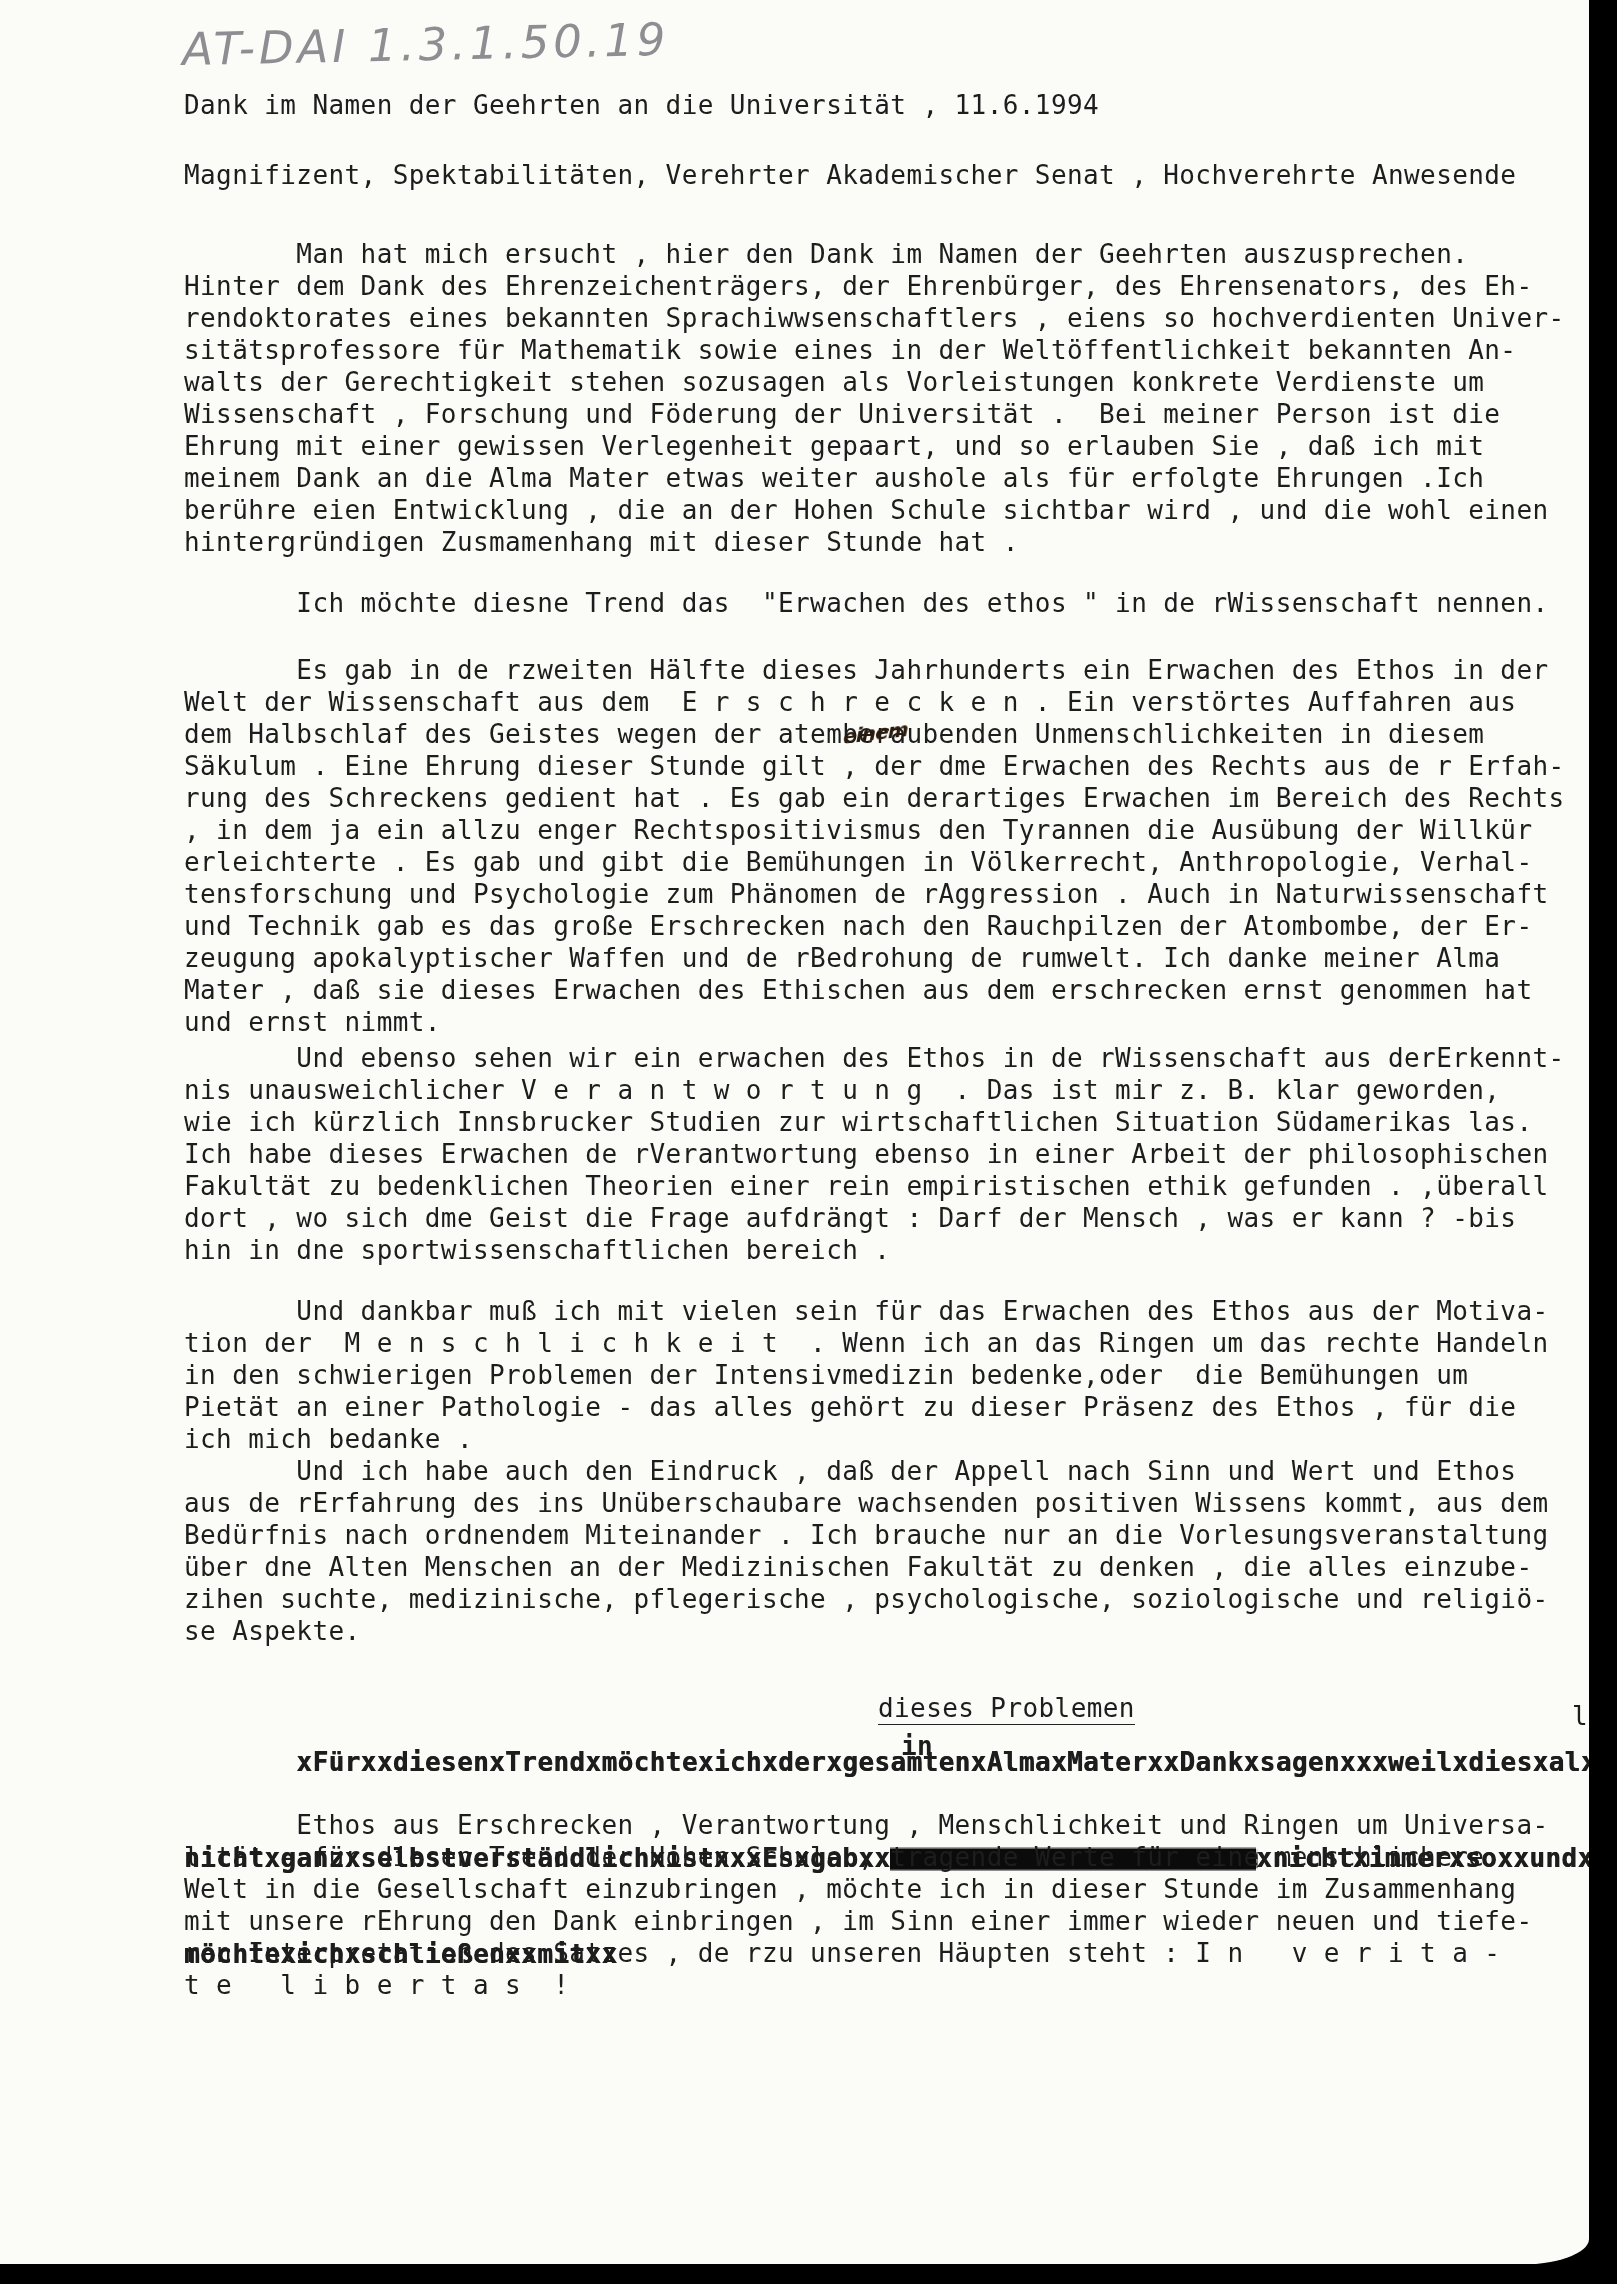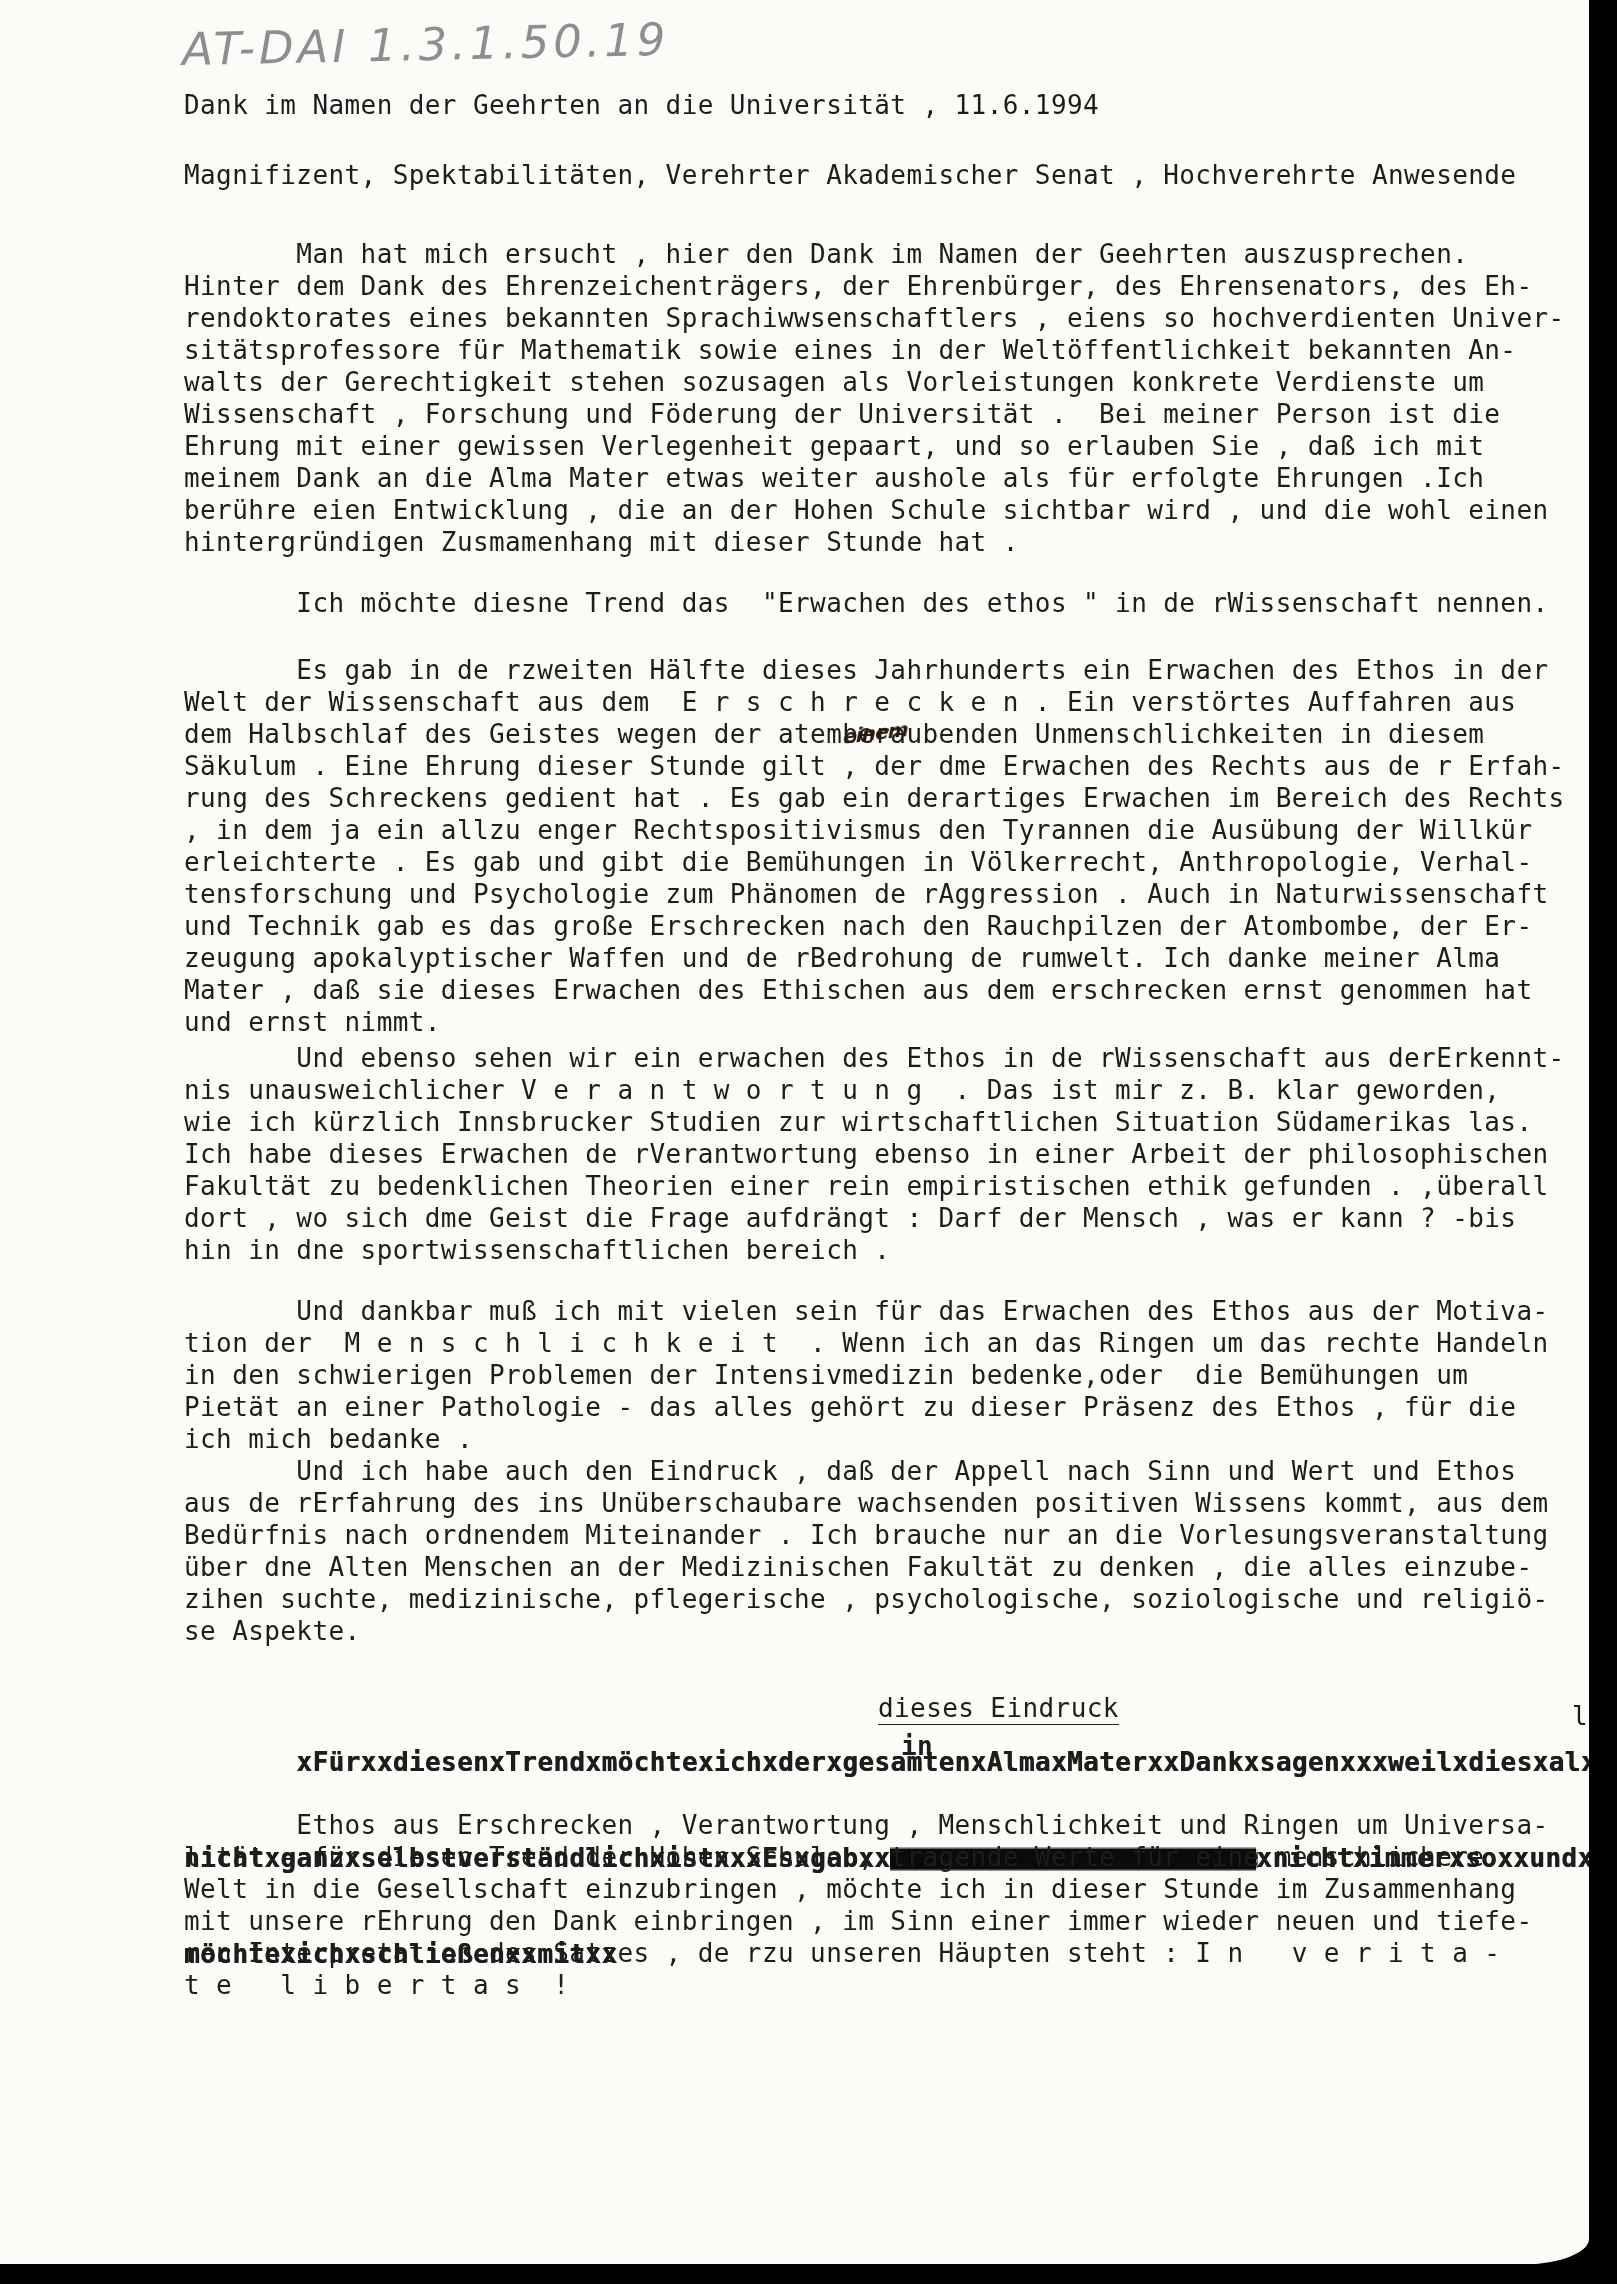--- a/index.html
+++ b/index.html
@@ -50,21 +50,21 @@
     <div class="block" style="top:1042px"><div class="tline">       Und ebenso sehen wir ein erwachen des Ethos in de rWissenschaft aus derErkennt-</div><div class="tline">nis unausweichlicher V e r a n t w o r t u n g  . Das ist mir z. B. klar geworden,</div><div class="tline">wie ich kürzlich Innsbrucker Studien zur wirtschaftlichen Situation Südamerikas las.</div><div class="tline">Ich habe dieses Erwachen de rVerantwortung ebenso in einer Arbeit der philosophischen</div><div class="tline">Fakultät zu bedenklichen Theorien einer rein empiristischen ethik gefunden . ,überall</div><div class="tline">dort , wo sich dme Geist die Frage aufdrängt : Darf der Mensch , was er kann ? -bis</div><div class="tline">hin in dne sportwissenschaftlichen bereich .</div></div>
 
     <div class="block" style="top:1295px"><div class="tline">       Und dankbar muß ich mit vielen sein für das Erwachen des Ethos aus der Motiva-</div><div class="tline">tion der  M e n s c h l i c h k e i t  . Wenn ich an das Ringen um das rechte Handeln</div><div class="tline">in den schwierigen Problemen der Intensivmedizin bedenke,oder  die Bemühungen um</div><div class="tline">Pietät an einer Pathologie - das alles gehört zu dieser Präsenz des Ethos , für die</div><div class="tline">ich mich bedanke .</div></div>
 
     <div class="block" style="top:1455px"><div class="tline">       Und ich habe auch den Eindruck , daß der Appell nach Sinn und Wert und Ethos</div><div class="tline">aus de rErfahrung des ins Unüberschaubare wachsenden positiven Wissens kommt, aus dem</div><div class="tline">Bedürfnis nach ordnendem Miteinander . Ich brauche nur an die Vorlesungsveranstaltung</div><div class="tline">über dne Alten Menschen an der Medizinischen Fakultät zu denken , die alles einzube-</div><div class="tline">zihen suchte, medizinische, pflegerische , psychologische, soziologische und religiö-</div><div class="tline">se Aspekte.</div></div>
 
     <div class="block strike" style="top:1682px">
       <div class="tline">       xFürxxdiesenxTrendxmöchtexichxderxgesamtenxAlmaxMaterxxDankxsagenxxxweilxdiesxalx</div>
       <div class="composed"><span>nichtxganzxselbstverständlichxistxxxEsxgabxx</span><span class="blot"></span><span>xnichtximmerxsoxxundxsax</span></div>
       <div class="tline">möchtexichxschließenxxmitxx</div>
-      <span class="overlay-above">dieses Eindruck</span>
+      <span class="overlay-above">dieses Problemen</span>
       <span class="overlay-below">in</span>
       <span class="margin-frag">les</span>
     </div>
 
     <div class="block" style="top:1809px"><div class="tline">       Ethos aus Erschrecken , Verantwortung , Menschlichkeit und Ringen um Universa-</div><div class="tline">lität - für diesen Trend der Hohen Schule , tragende Werte für eine menschlichere</div><div class="tline">Welt in die Gesellschaft einzubringen , möchte ich in dieser Stunde im Zusammenhang</div><div class="tline">mit unsere rEhrung den Dank einbringen , im Sinn einer immer wieder neuen und tiefe-</div><div class="tline">ren Interpretation des Satzes , de rzu unseren Häupten steht : I n   v e r i t a -</div><div class="tline">t e   l i b e r t a s  !</div></div>
 
     <div class="hand-insert">einem</div>
 
   </div>
 

